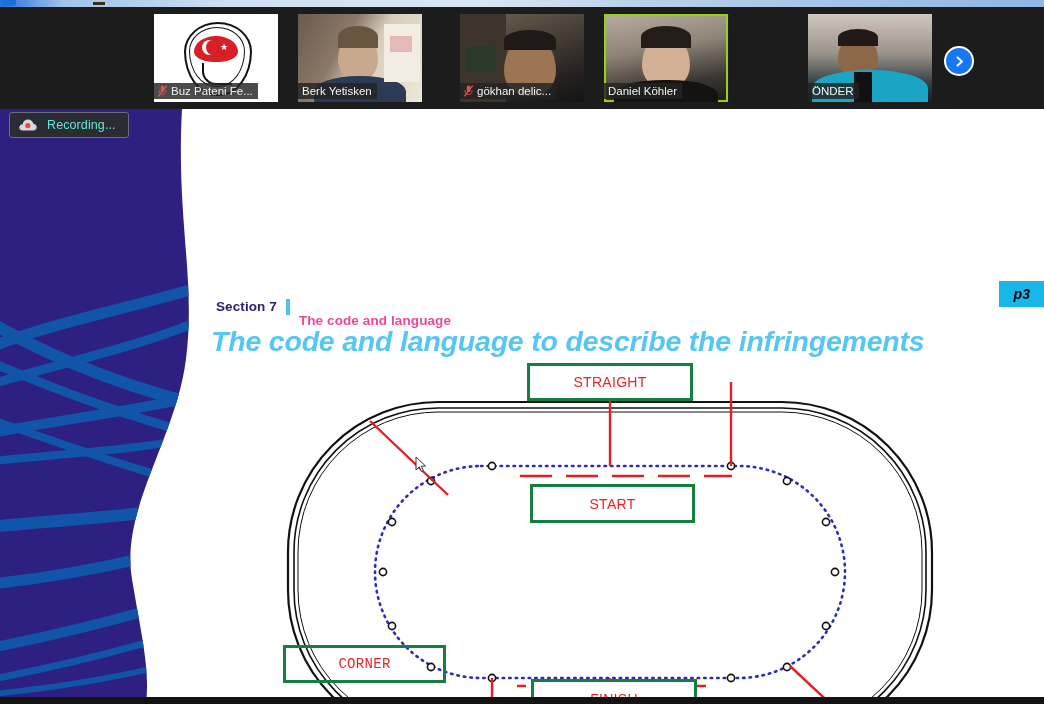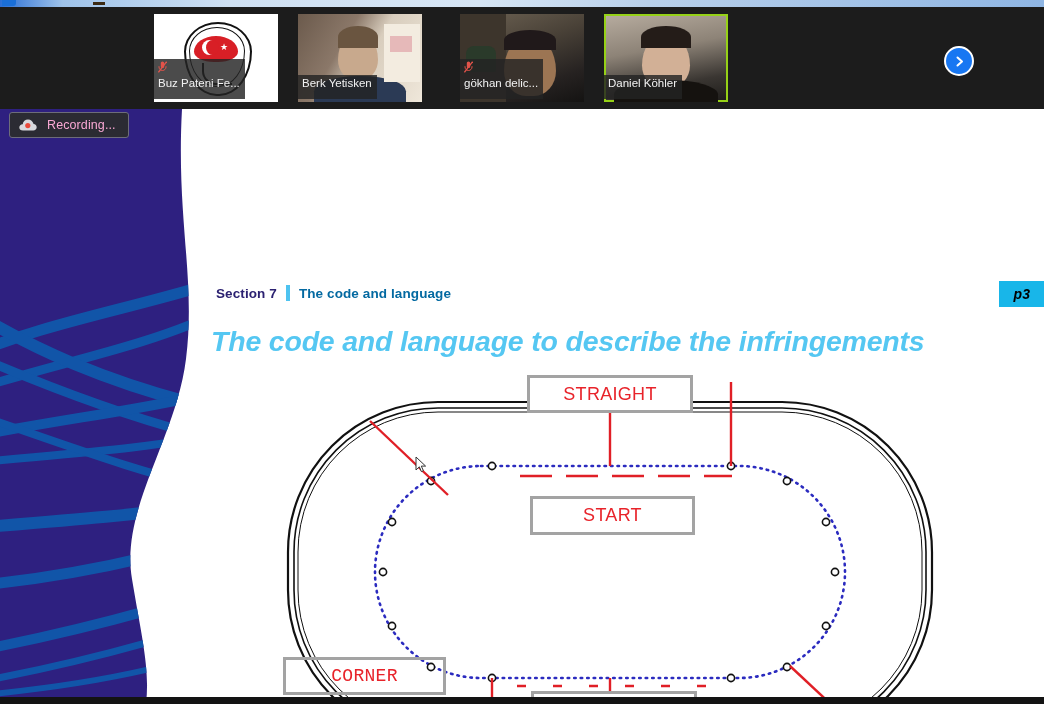--- a/index.html
+++ b/index.html
@@ -10,22 +10,22 @@
   .win-chrome{position:absolute;left:0;top:0;width:1044px;height:7px;
     background:linear-gradient(90deg,#2a6fd6 0%,#9fc3ea 6%,#cfe0f2 22%,#d7e6f5 46%,#b9d0ea 62%,#8fb6e4 100%);}
   .win-chrome-dot{position:absolute;left:2px;top:0;width:14px;height:6px;background:#1a6fd8;border-radius:0 0 3px 0;}
   .win-chrome-mark{position:absolute;left:93px;top:2px;width:12px;height:3px;background:#3b2a14;}
 
   
   .filmstrip{position:absolute;left:0;top:7px;width:1044px;height:102px;background:#1c1c1c;}
   .tile{position:absolute;top:7px;width:124px;height:88px;overflow:hidden;background:#2a2a2a;}
   .tile.active{outline:2px solid #96d117;outline-offset:-2px;}
   .tile-name{position:absolute;left:0;bottom:3px;max-width:120px;color:#f2f2f2;font-size:11.5px;
-    background:rgba(35,35,35,.82);padding:2px 5px 10px 4px;white-space:nowrap;overflow:hidden;
-    text-overflow:ellipsis;display:flex;align-items:flex-start;gap:4px;font-family:"Liberation Sans",sans-serif;flex-direction:column;}
+    background:rgba(35,35,35,.82);padding:2px 5px 2px 4px;white-space:nowrap;overflow:hidden;
+    text-overflow:ellipsis;display:flex;align-items:center;gap:4px;font-family:"Liberation Sans",sans-serif;}
   .mute-ico{color:#e2534a;font-size:12px;line-height:1;display:inline-block;transform:rotate(0deg);}
   .mute-ico svg{display:block;}
 
   
   .v1{background:#ffffff;}
   .v2{background:linear-gradient(120deg,#6b5a4c 0%,#8b7869 35%,#d8cdbd 55%,#efe7da 100%);}
   .v3{background:linear-gradient(160deg,#6e6354 0%,#4a4238 40%,#262221 75%,#141312 100%);}
   .v4{background:linear-gradient(170deg,#b8ada0 0%,#8d8377 40%,#3a3632 75%,#1d1b19 100%);}
   .v5{background:linear-gradient(180deg,#cfc8bf 0%,#9a9288 45%,#2f3d42 80%,#1a2124 100%);}
 
@@ -53,41 +53,41 @@
 
   
   .stage{position:absolute;left:0;top:109px;width:1044px;height:595px;background:#ffffff;overflow:hidden;}
   .sidebar-art{position:absolute;left:0;top:0;width:200px;height:595px;overflow:hidden;}
 
   
   .rec{position:absolute;left:9px;top:3px;display:flex;align-items:center;gap:9px;
     background:#2b2b33;border:1px solid #6d6d7a;border-radius:3px;padding:5px 12px 5px 8px;z-index:40;}
   .rec-cloud{position:relative;width:20px;height:14px;}
   .rec-cloud svg{display:block;}
-  .rec-text{color:#f9a8d4;font-size:12.5px;font-family:"Liberation Sans",sans-serif;letter-spacing:.1px;}
+  .rec-text{color:#5eead4;font-size:12.5px;font-family:"Liberation Sans",sans-serif;letter-spacing:.1px;}
 
   
   .kicker{position:absolute;left:216px;top:176px;display:flex;align-items:center;gap:9px;
     font-size:13.5px;font-weight:bold;color:#2b2171;letter-spacing:.1px;}
   .kicker .bar{width:4px;height:16px;background:#4ec3f0;display:inline-block;}
-  .kicker .k2{font-weight:bold;color:#0369a1;}
+  .kicker .k2{font-weight:bold;color:#ec4899;margin-top:28px;}
 
   .slide-title{position:absolute;left:211px;top:216px;font-size:28.5px;font-weight:bold;font-style:italic;
     color:#55c7f2;letter-spacing:-.2px;white-space:nowrap;}
 
   .pagebadge{position:absolute;left:999px;top:172px;width:46px;height:26px;background:#18b6e9;
     display:flex;align-items:center;justify-content:center;color:#000000;font-size:14px;
     font-weight:bold;font-style:italic;letter-spacing:.3px;}
 
   .diagram{position:absolute;left:270px;top:245px;width:680px;height:430px;}
   .diagram svg{display:block;}
 
-  .labelbox{position:absolute;border:3px solid #a3a3a3;background:#ffffff;display:flex;
-    align-items:center;justify-content:center;color:#e8232a;font-size:18px;letter-spacing:.3px;
-    font-family:"Liberation Sans",sans-serif;margin-top:12px;}
+  .labelbox{position:absolute;border:3px solid #15803d;background:#ffffff;display:flex;
+    align-items:center;justify-content:center;color:#e8232a;font-size:14px;letter-spacing:.3px;
+    font-family:"Liberation Sans",sans-serif;}
   .labelbox.transparent{background:transparent;font-family:Liberation Mono, monospace;}
 
   #lb-straight{left:527px;top:254px;width:160px;height:32px;}
   #lb-start{left:530px;top:375px;width:159px;height:33px;}
   #lb-corner{left:283px;top:536px;width:157px;height:32px;}
   #lb-finish{left:531px;top:570px;width:160px;height:33px;}
 
   .cursor{position:absolute;left:415px;top:347px;width:12px;height:18px;z-index:30;}
   .botbar{position:absolute;left:0;top:697px;width:1044px;height:7px;background:#131313;}
 </style>
@@ -155,20 +155,29 @@
 
     <div class="tile v4 active" style="left:604px;">
       <div class="head" style="left:38px;top:20px;width:48px;height:54px;background:#d2b096;"></div>
       <div class="head" style="left:37px;top:12px;width:50px;height:22px;background:#241c18;border-radius:50% 50% 0 0;"></div>
       <div class="torso" style="left:10px;top:66px;width:104px;height:30px;background:#15120f;"></div>
       <div class="tile-name">
         <span>Daniel Köhler</span>
       </div>
     </div>
 
+    <div class="tile v5" style="left:808px;">
+      <div class="head" style="left:30px;top:20px;width:40px;height:44px;background:#8c6748;"></div>
+      <div class="head" style="left:30px;top:15px;width:40px;height:17px;background:#221a16;border-radius:50% 50% 0 0;"></div>
+      <div class="torso" style="left:4px;top:56px;width:116px;height:38px;background:#1aa5c4;"></div>
+      <div style="position:absolute;left:46px;top:58px;width:18px;height:36px;background:#101010;"></div>
+      <div class="tile-name">
+        <span>ÖNDER</span>
+      </div>
+    </div>
 
     <div class="nextbtn">
       <span>
         <svg width="13" height="13" viewBox="0 0 13 13">
             <polyline points="4.5,2.5 9,6.5 4.5,10.5" fill="none" stroke="#ffffff" stroke-width="2" stroke-linecap="round" stroke-linejoin="round"></polyline>
           </svg>
       </span>
     </div>
   </div>
 

